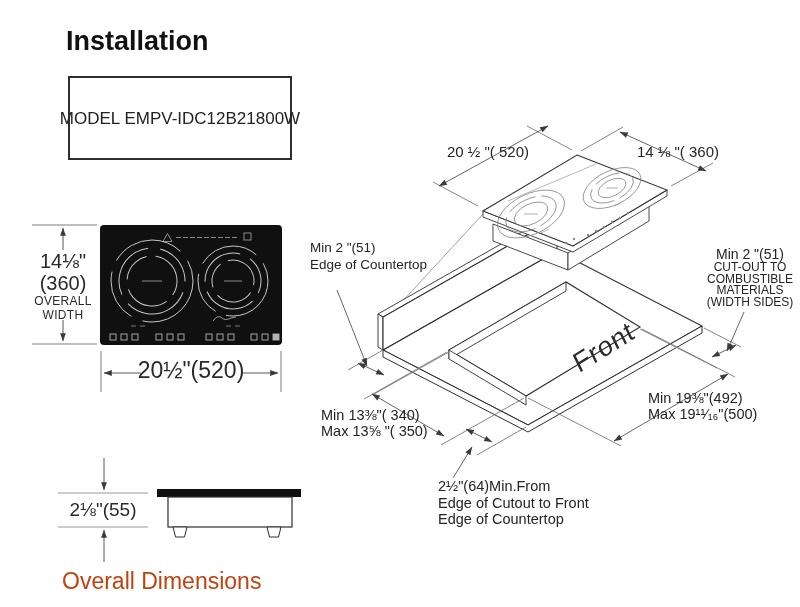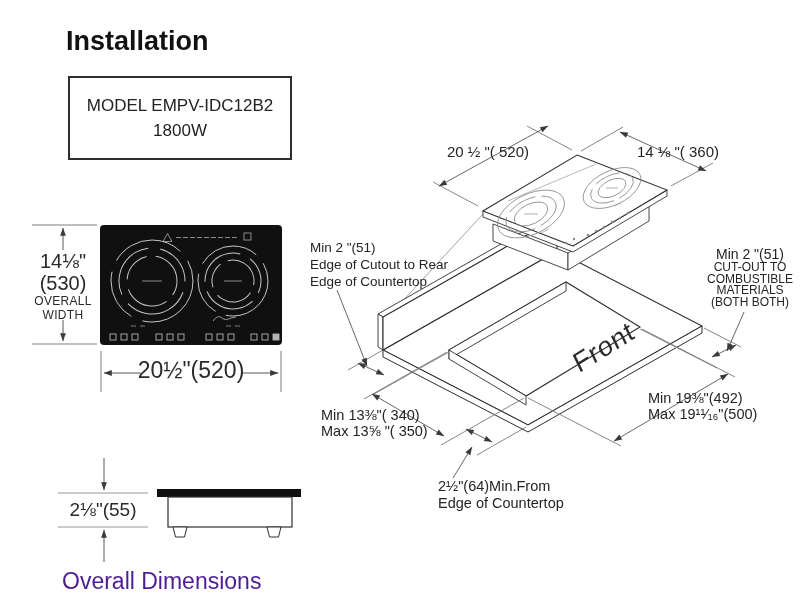--- a/index.html
+++ b/index.html
@@ -2,31 +2,31 @@
 <html><head>
 <meta charset="utf-8">
 <style>
   html,body{margin:0;padding:0;background:#ffffff;}
   #page{position:relative;width:800px;height:607px;background:#fff;overflow:hidden;
         font-family:"Liberation Sans",sans-serif;color:#1f1f1f;}
   .abs{position:absolute;}
   .pre{white-space:pre;}
   #title{left:66px;top:26px;font-size:27px;font-weight:bold;color:#111;}
   #model-box{left:68px;top:76px;width:220px;height:80px;border:2px solid #2e2e2e;
-             display:flex;flex-direction:column;justify-content:center;align-items:center;
+             display:flex;flex-direction:row;justify-content:center;align-items:center;
              font-size:17px;line-height:25px;color:#222;}
   .dimtext{color:#2a2a2a;}
   #depth-dim-text{left:28px;top:250px;width:70px;text-align:center;}
   #depth-dim-text .big{font-size:20px;line-height:22px;}
   #depth-dim-text .small{font-size:12px;line-height:14px;letter-spacing:.3px;}
   #width-dim-text{left:118px;top:358px;width:146px;text-align:center;}
   #width-dim-text .big{font-size:23px;line-height:25px;}
   #width-dim-text .small{font-size:12.5px;line-height:15px;}
   #height-dim-text{left:60px;top:499px;width:86px;text-align:center;font-size:19px;}
-  #overall-dims-caption{left:62px;top:568px;font-size:23px;color:#4c1d95;}
+  #overall-dims-caption{left:62px;top:568px;font-size:23px;color:#c2410c;}
   .isolabel{font-size:15px;color:#252525;}
   #iso-width-label{left:425px;top:143px;width:126px;text-align:center;}
   #iso-depth-label{left:628px;top:143px;width:100px;text-align:center;}
   #rear-clearance-text{left:310px;top:239px;font-size:13.5px;line-height:17px;color:#242424;}
   #side-clearance-text{left:702px;top:246px;width:96px;text-align:center;color:#242424;}
   #side-clearance-text .l1{font-size:14px;line-height:16px;}
   #side-clearance-text .sm{font-size:12px;line-height:11.5px;}
   #cutout-width-text{left:648px;top:390px;font-size:14.5px;line-height:16px;color:#242424;}
   #cutout-depth-text{left:321px;top:407px;font-size:14.5px;line-height:16px;color:#242424;}
   #front-clearance-text{left:438px;top:478px;font-size:14.5px;line-height:16.5px;color:#242424;}
@@ -213,60 +213,60 @@
 
   <div class="abs" id="title">Installation</div>
 
   <div class="abs" id="model-box">
     <div class="pre">MODEL EMPV-IDC12B2</div>
     <div class="pre">1800W</div>
   </div>
 
   <div class="abs dimtext" id="depth-dim-text">
     <div class="big">14⅛"</div>
-    <div class="big">(530)</div>
+    <div class="big">(360)</div>
     <div class="small">OVERALL</div>
     <div class="small">WIDTH</div>
   </div>
 
   <div class="abs dimtext" id="width-dim-text">
     <div class="big">20½"(520)</div>
   </div>
 
   <div class="abs dimtext" id="height-dim-text">2⅛"(55)</div>
 
   <div class="abs" id="overall-dims-caption">Overall Dimensions</div>
 
   <div class="abs isolabel" id="iso-width-label">20 ½ "( 520)</div>
   <div class="abs isolabel" id="iso-depth-label">14 ⅛ "( 360)</div>
 
   <div class="abs" id="rear-clearance-text">
     <div>Min 2 "(51)</div>
-    <div>Edge of Cutout to Rear</div>
     <div>Edge of Countertop</div>
   </div>
 
   <div class="abs" id="side-clearance-text">
     <div class="l1">Min 2 "(51)</div>
     <div class="sm">CUT-OUT TO</div>
     <div class="sm">COMBUSTIBLE</div>
     <div class="sm">MATERIALS</div>
-    <div class="sm">(BOTH BOTH)</div>
+    <div class="sm">(WIDTH SIDES)</div>
   </div>
 
   <div class="abs" id="cutout-width-text">
     <div>Min 19⅜"(492)</div>
     <div>Max 19¹¹⁄₁₆"(500)</div>
   </div>
 
   <div class="abs" id="cutout-depth-text">
     <div>Min 13⅜"( 340)</div>
     <div>Max 13⅝ "( 350)</div>
   </div>
 
   <div class="abs" id="front-clearance-text">
     <div>2½"(64)Min.From</div>
+    <div>Edge of Cutout to Front</div>
     <div>Edge of Countertop</div>
   </div>
 
   <div class="abs" id="front-label">Front</div>
 
 </div>
 
 </body></html>

